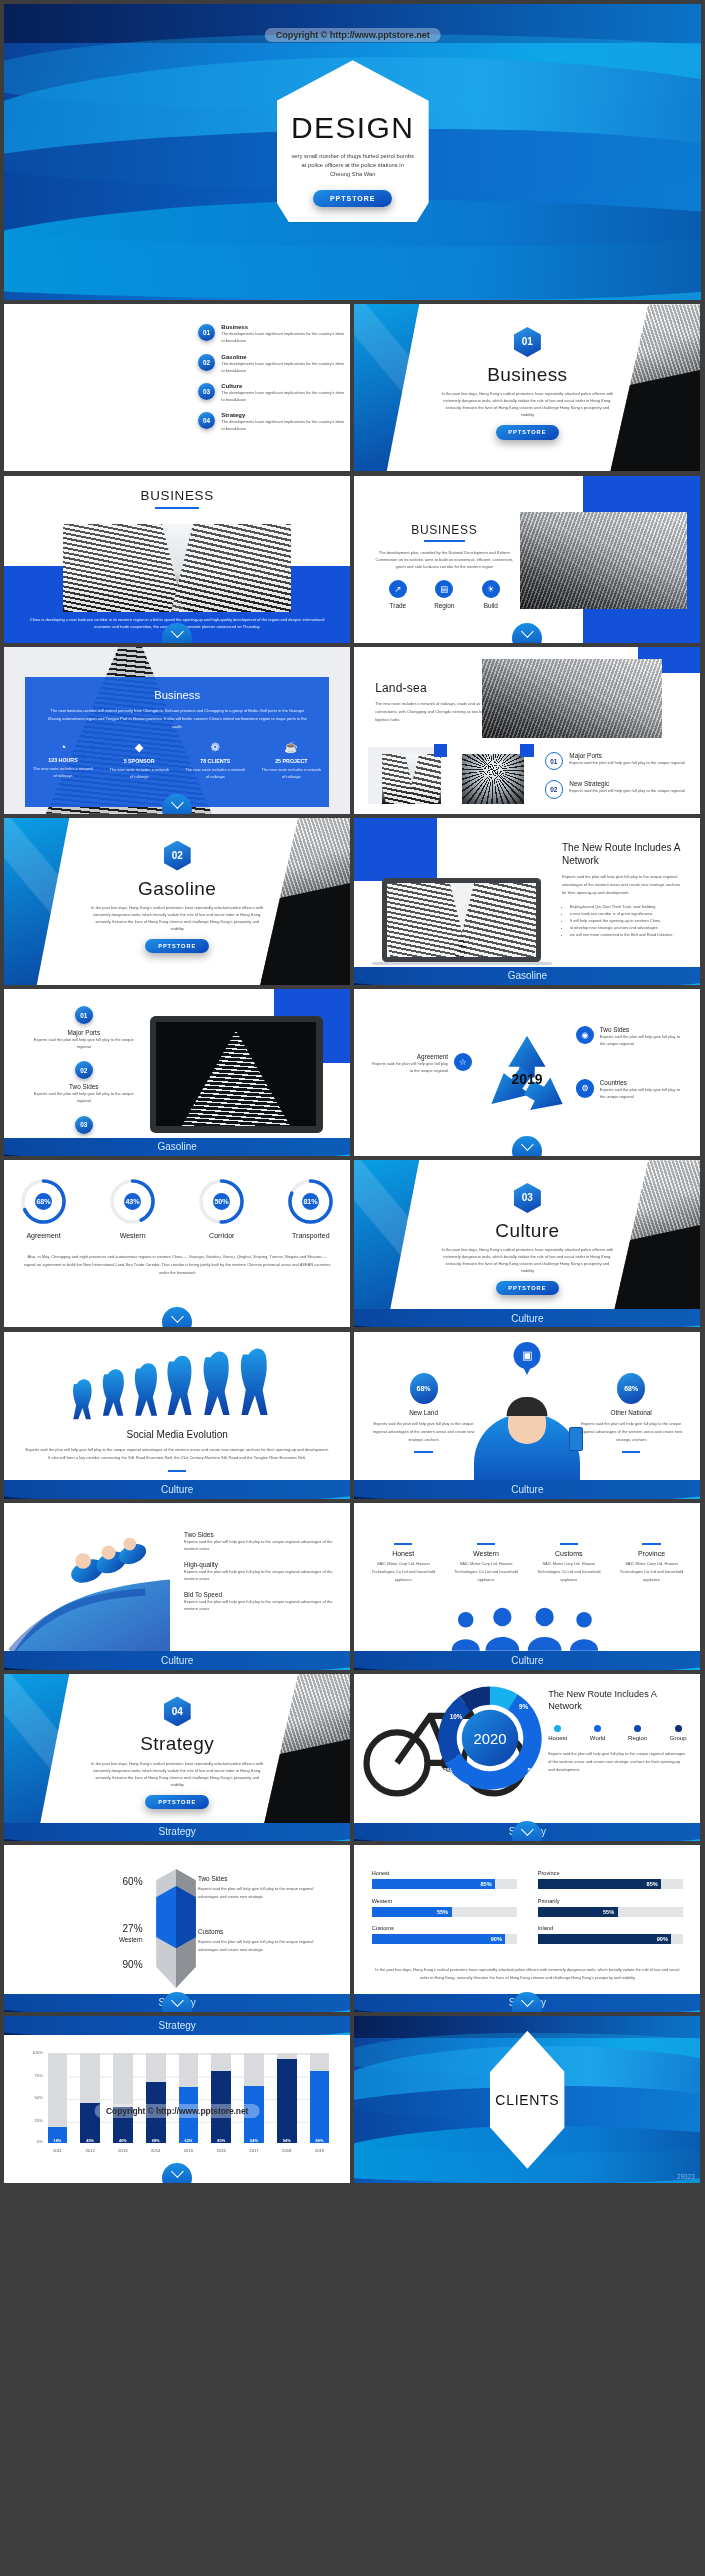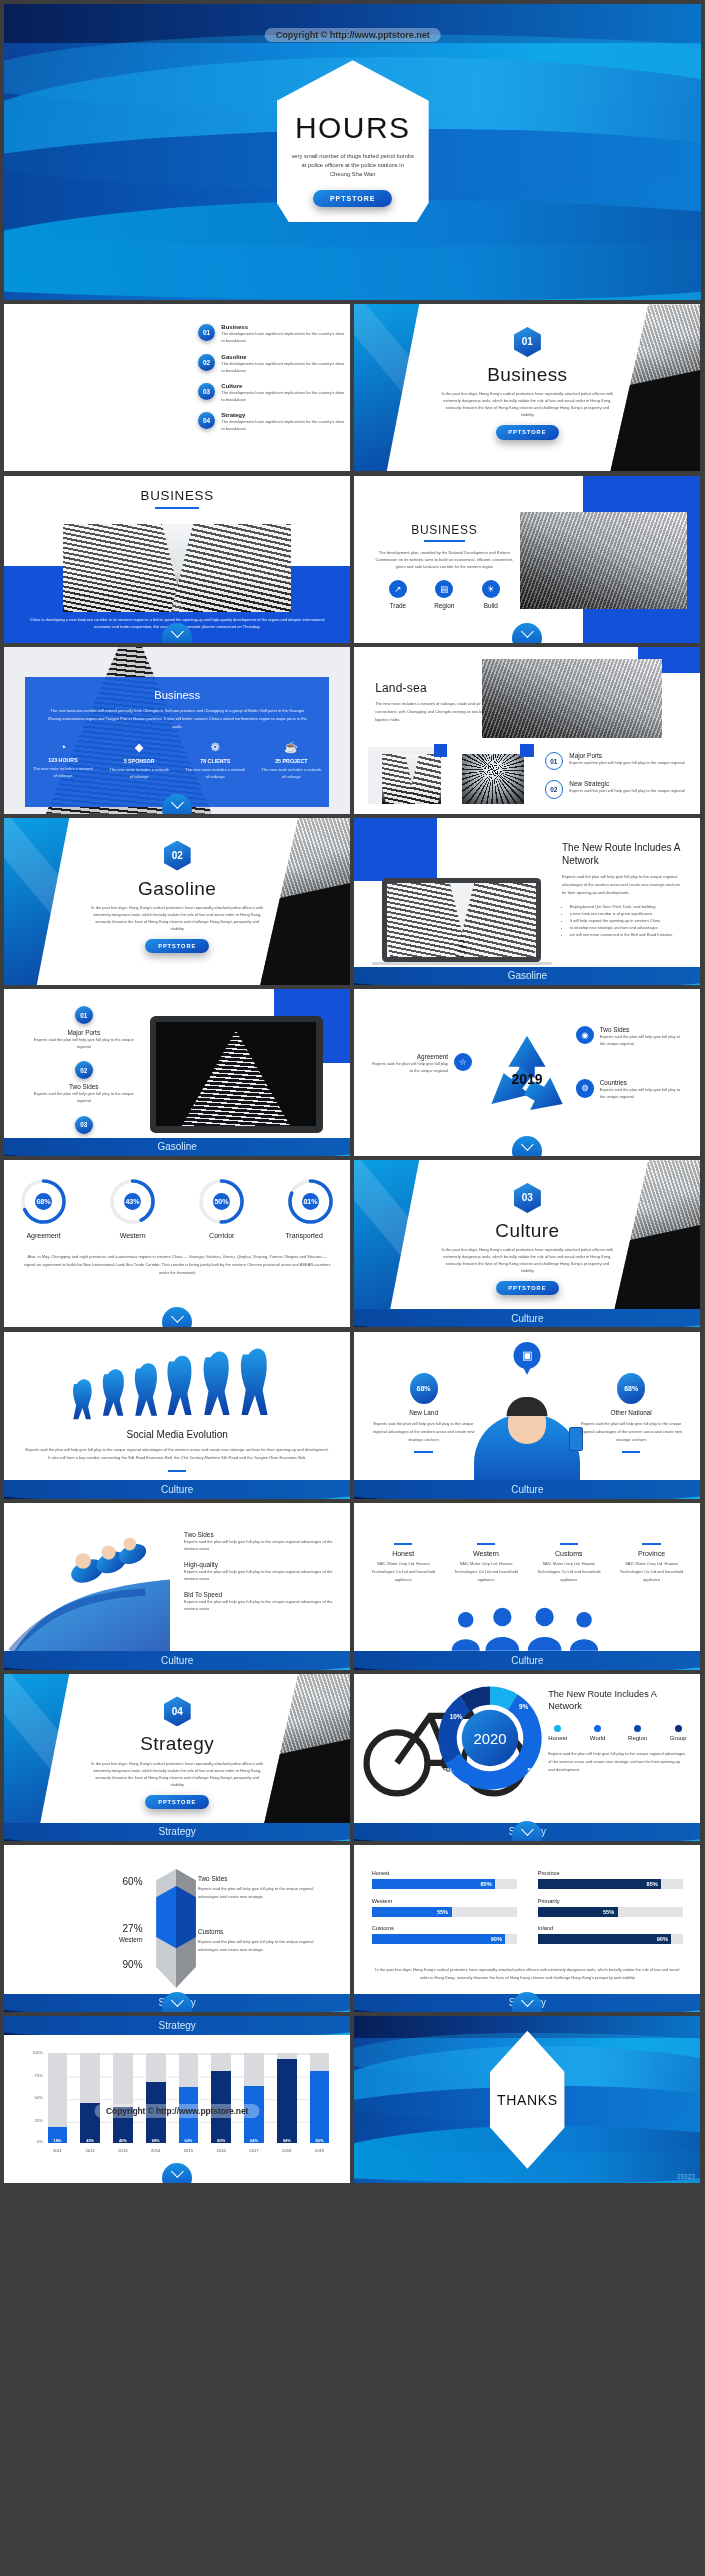--- a/index.html
+++ b/index.html
@@ -107,21 +107,21 @@
   <div class="hero">
     <div class="wavebg">
       <div class="topdark"></div>
         <div class="w4"></div>
         <div class="w1"></div>
         <div class="w2"></div>
         <div class="w3"></div>
     </div>
     <div class="copyright">Copyright © http://www.pptstore.net</div>
     <div class="hexcard">
-      <div class="hero-title">HOURS</div>
+      <div class="hero-title">DESIGN</div>
       <div class="hero-sub">very small number of thugs hurled petrol bombs at police officers at the police stations in Cheung Sha Wan</div>
       <div class="pill">PPTSTORE</div>
     </div>
   </div>
 
   <div class="slide">
     <div style="position:absolute;left:56%;top:20px;right:5.6px;display:flex;flex-direction:column;gap:9.2px">
       <div style="display:flex;gap:6.4px;align-items:flex-start">
         <div class="circnum">01</div>
         <div>
@@ -399,21 +399,21 @@
       </div>
       <div style="text-align:center">
         <svg width="51" height="51" viewBox="0 0 72 72">
           <circle cx="36" cy="36" r="29" fill="none" stroke="#ebecee" stroke-width="5"></circle>
           <circle cx="36" cy="36" r="29" fill="none" stroke="#1461d6" stroke-width="5" stroke-dasharray="91 91" transform="rotate(-90 36 36)" stroke-linecap="round"></circle>
           <circle cx="36" cy="36" r="12" fill="#1461d6"></circle>
           <text x="36" y="40" text-anchor="middle" font-size="10" font-weight="bold" fill="#fff" font-family="Liberation Sans">50%</text>
         </svg>
         <div style="font-size:7px;color:#222;margin-top:2.8px">Corridor</div>
       </div>
-      <div style="text-align:left">
+      <div style="text-align:center">
         <svg width="51" height="51" viewBox="0 0 72 72">
           <circle cx="36" cy="36" r="29" fill="none" stroke="#ebecee" stroke-width="5"></circle>
           <circle cx="36" cy="36" r="29" fill="none" stroke="#1461d6" stroke-width="5" stroke-dasharray="148 34" transform="rotate(-90 36 36)" stroke-linecap="round"></circle>
           <circle cx="36" cy="36" r="12" fill="#1461d6"></circle>
           <text x="36" y="40" text-anchor="middle" font-size="10" font-weight="bold" fill="#fff" font-family="Liberation Sans">81%</text>
         </svg>
         <div style="font-size:7px;color:#222;margin-top:2.8px">Transported</div>
       </div>
     </div>
     <div class="p-xs" style="position:absolute;left:5%;right:5%;top:93px;text-align:center;line-height:1.9">Also, in May, Chongqing and eight provinces and autonomous regions in western China — Guangxi, Guizhou, Gansu, Qinghai, Xinjiang, Yunnan, Ningxia and Shaanxi — signed an agreement to build the New International Land-Sea Trade Corridor. That corridor is being jointly built by the western Chinese provincial areas and ASEAN countries under the framework</div>
@@ -845,19 +845,19 @@
     <div class="wavebg">
       <div class="topdark"></div>
         <div class="w4"></div>
         <div class="w1"></div>
         <div class="w2"></div>
         <div class="w3"></div>
     </div>
     <div style="position:absolute;left:50%;top:50%;transform:translate(-50%,-50%);width:75px;height:138px;background:#fff;
       clip-path:polygon(50% 0%,100% 30%,100% 70%,50% 100%,0% 70%,0% 30%);display:flex;align-items:center;justify-content:center;
       box-shadow:0 8.5px 20px rgba(0,0,0,.35);z-index:4">
-      <span style="font-size:14px;font-weight:300;color:#111;letter-spacing:0.7px">THANKS</span>
+      <span style="font-size:14px;font-weight:300;color:#111;letter-spacing:0.7px">CLIENTS</span>
     </div>
     <div style="position:absolute;right:5.6px;bottom:2.8px;font-size:6.4px;color:#7fb6e6;z-index:6">29323</div>
   </div>
 
 </div>
 
 
 </body></html>

